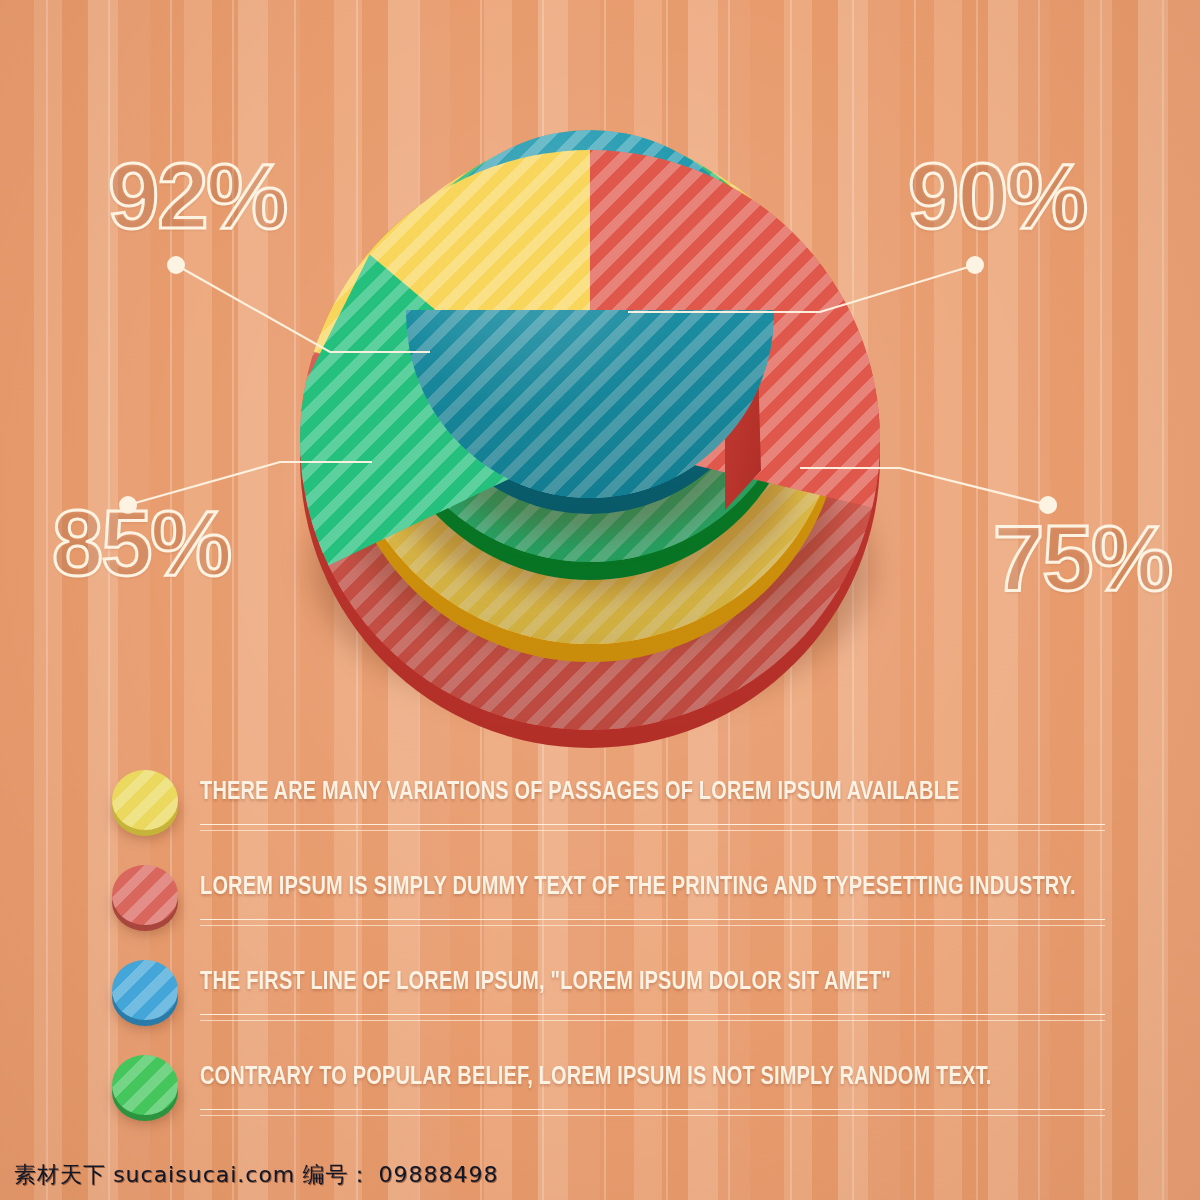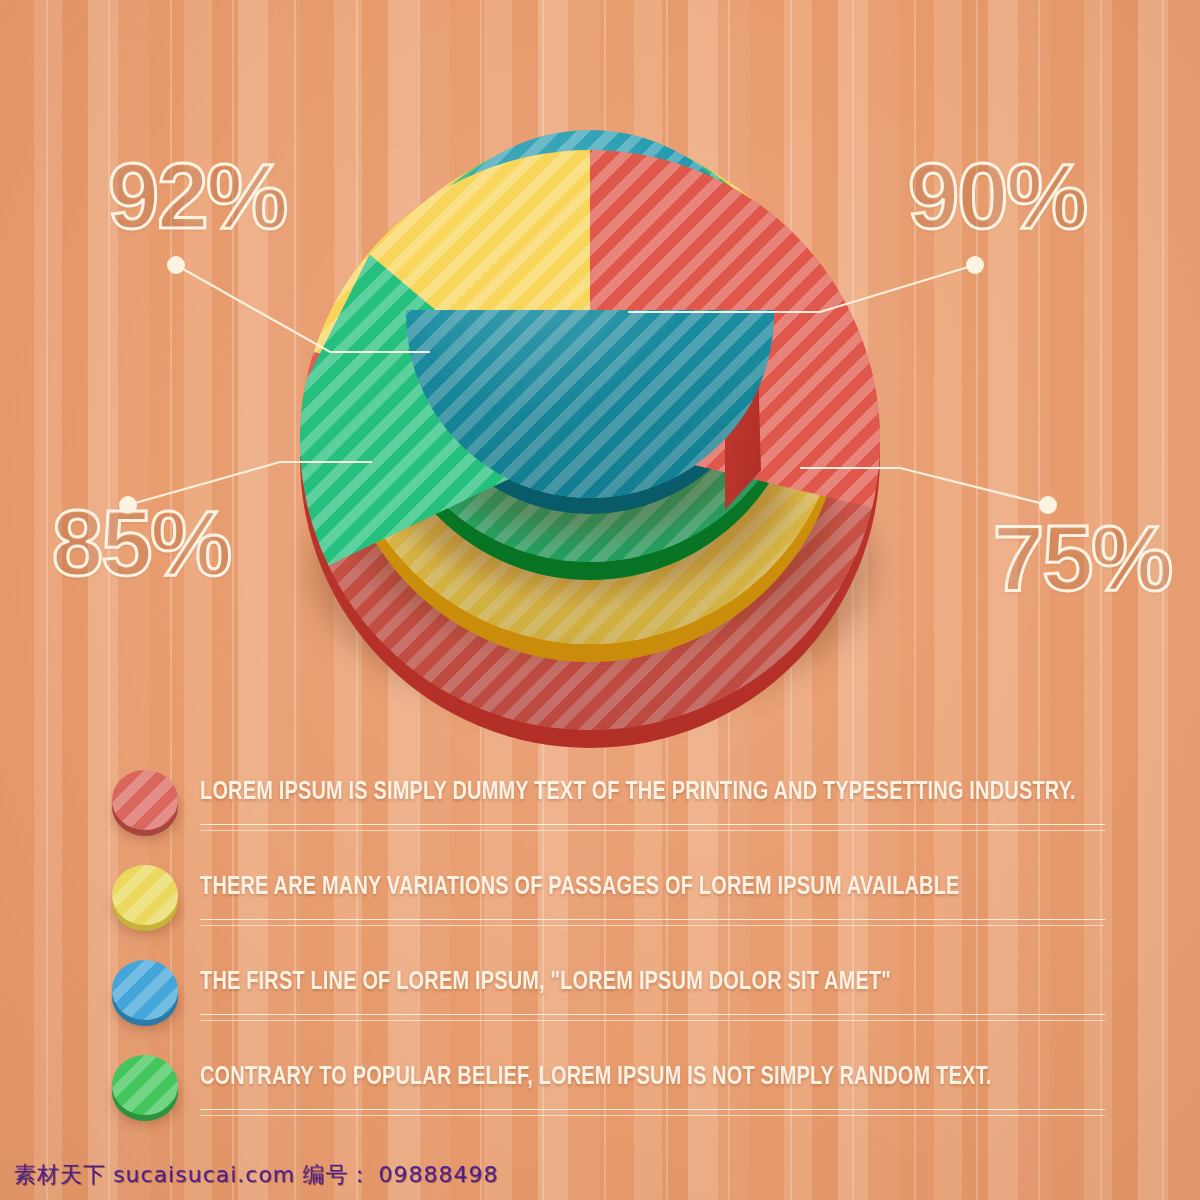--- a/index.html
+++ b/index.html
@@ -121,21 +121,21 @@
   .legend-rule{
     position:absolute;left:100px;top:62px;width:905px;height:5px;
     border-top:1.5px solid rgba(253,243,226,0.95);
     border-bottom:1.5px solid rgba(253,243,226,0.65);
   }
 
   
   #footer{
     position:absolute;left:14px;bottom:10px;
     font-size:22px;
-    color:#4c1d95;
+    color:#0f172a;
     text-shadow:1px 1px 0 rgba(90,40,15,0.55);
     letter-spacing:1px;
     white-space:nowrap;
   }
   #footer .site{font-family:"DejaVu Sans", sans-serif;}
 </style>
 </head>
 <body>
 
 <div id="bg"></div>
@@ -225,38 +225,38 @@
 <div class="pct" id="pct-tl">92%</div>
 <div class="pct" id="pct-tr">90%</div>
 <div class="pct" id="pct-bl">85%</div>
 <div class="pct" id="pct-br">75%</div>
 
 <div id="legend">
 
   <div class="legend-row">
     <div class="marker">
       <div class="m-shadow"></div>
+      <div class="m-base" style="background:#c6b33a;"></div>
+      <div class="m-top" style="background:#ead95e;">
+        <div class="stripes"></div>
+      </div>
+    </div>
+    <div class="legend-text">THERE ARE MANY VARIATIONS OF PASSAGES OF LOREM IPSUM AVAILABLE</div>
+    <div class="legend-rule"></div>
+  </div>
+
+  <div class="legend-row">
+    <div class="marker">
+      <div class="m-shadow"></div>
       <div class="m-base" style="background:#a8453d;"></div>
       <div class="m-top" style="background:#d9675e;">
         <div class="stripes"></div>
       </div>
     </div>
     <div class="legend-text">LOREM IPSUM IS SIMPLY DUMMY TEXT OF THE PRINTING AND TYPESETTING INDUSTRY.</div>
-    <div class="legend-rule"></div>
-  </div>
-
-  <div class="legend-row">
-    <div class="marker">
-      <div class="m-shadow"></div>
-      <div class="m-base" style="background:#c6b33a;"></div>
-      <div class="m-top" style="background:#ead95e;">
-        <div class="stripes"></div>
-      </div>
-    </div>
-    <div class="legend-text">THERE ARE MANY VARIATIONS OF PASSAGES OF LOREM IPSUM AVAILABLE</div>
     <div class="legend-rule"></div>
   </div>
 
   <div class="legend-row">
     <div class="marker">
       <div class="m-shadow"></div>
       <div class="m-base" style="background:#2b7ba8;"></div>
       <div class="m-top" style="background:#44a6d8;">
         <div class="stripes"></div>
       </div>

